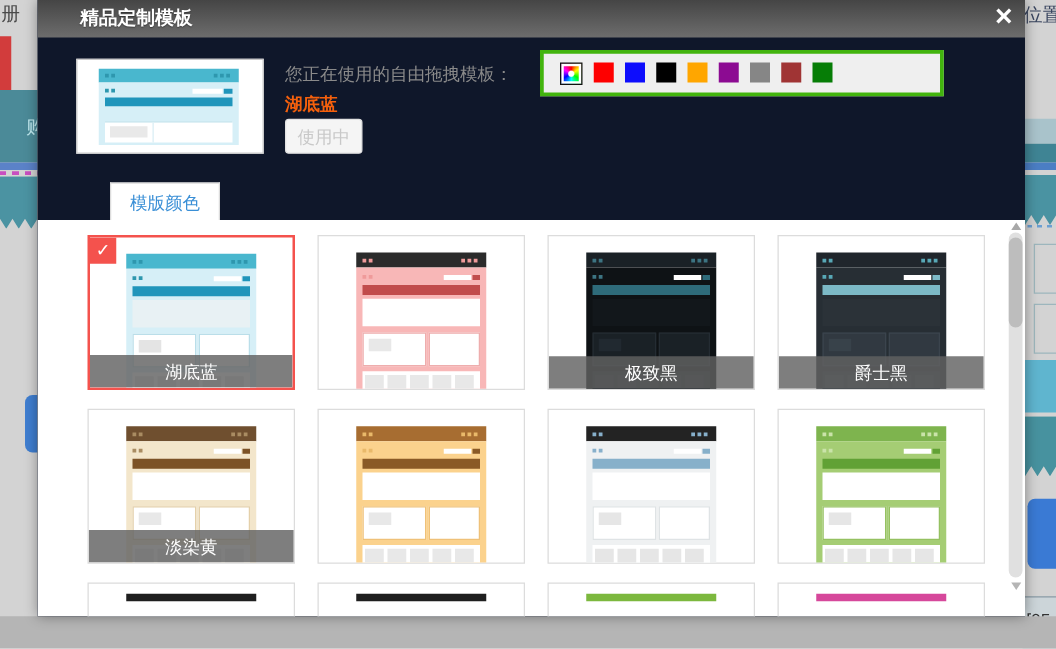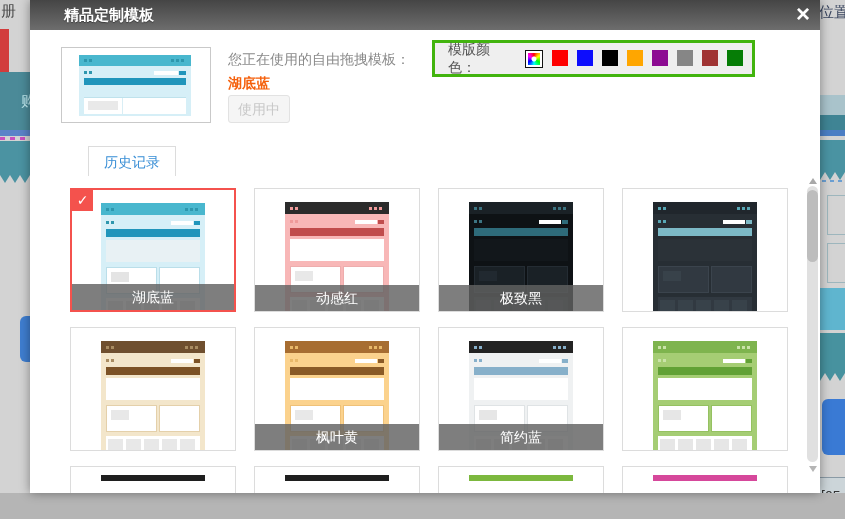--- a/index.html
+++ b/index.html
@@ -16,21 +16,21 @@
   .dash-magenta{background:repeating-linear-gradient(90deg,#c84fc0 0 5px,transparent 5px 10px);}
   .dash-blue{background:repeating-linear-gradient(90deg,#6b9fd2 0 4px,transparent 4px 8px);}
   .outline-box{border:1px solid #9db6bd;}
 
   
   #more-strip{left:0;top:493px;width:845px;height:26px;background:#b5b5b5;}
   #more-bar{left:42px;top:493px;width:764px;height:26px;background:#c7c7c7;color:#3a3a3a;
             font-size:15px;text-align:center;line-height:26px;}
 
   
-  #dialog{left:30px;top:0;width:790px;height:493px;background:#ffffff;overflow:hidden;
+  #dialog{left:30px;top:0;width:790px;height:493px;background:#0f172a;overflow:hidden;
           box-shadow:0 0 10px rgba(0,0,0,.4);}
   #dlg-header{left:0;top:0;width:790px;height:30px;background:linear-gradient(#454545,#6d6d6d);}
   #dlg-title{left:34px;top:0;height:30px;line-height:30px;color:#fff;font-size:15px;font-weight:bold;
              text-shadow:0 1px 1px rgba(0,0,0,.4);}
   #dlg-close{left:758px;top:0;width:30px;height:30px;color:#fff;font-size:24px;font-weight:bold;
              text-align:center;line-height:28px;cursor:pointer;}
 
   
   #preview-box{left:31px;top:47px;width:148px;height:74px;background:#fff;border:1px solid #c9c9c9;}
   #preview-site{left:17px;top:7px;width:112px;height:58px;}
@@ -176,35 +176,34 @@
               <span class="b"></span>
             </div>
         </div>
       </div>
     </div>
     <div class="abs" id="cur-label">您正在使用的自由拖拽模板：</div>
     <div class="abs" id="cur-name">湖底蓝</div>
     <div class="abs" id="in-use-btn">使用中</div>
 
     <div class="abs" id="color-box">
-      <span class="lbl">模版颜色：</span>
       <span style="display:flex;" id="swatches">
           <span class="swatch rainbow"></span>
           <span class="swatch" style="background: rgb(254, 0, 0);"></span>
           <span class="swatch" style="background: rgb(13, 13, 253);"></span>
           <span class="swatch" style="background: rgb(0, 0, 0);"></span>
           <span class="swatch" style="background: rgb(255, 166, 0);"></span>
           <span class="swatch" style="background: rgb(140, 11, 146);"></span>
           <span class="swatch" style="background: rgb(134, 134, 134);"></span>
           <span class="swatch" style="background: rgb(160, 52, 52);"></span>
           <span class="swatch" style="background: rgb(6, 125, 6);"></span>
         </span>
     </div>
 
-    <div class="abs" id="tab-select">历史记录</div>
+    <div class="abs" id="tab-select">模版颜色</div>
 
     <div class="abs" id="white-area"></div>
     <div class="abs" id="template-grid">
         <div class="card selected" style="--bg: #d6eff7; --top: #49b7ce; --dot: #2e97ae; --banner: #2095bb; --hero: #e8f1f4; --box: #ffffff; --bd: #badee9; --ph: #e4e4e4;">
     <div class="badge">✓</div>
     <div class="mini-site">
       <div class="ms-top">
               <i></i>
               <i></i>
               <span class="grp">
@@ -268,21 +267,20 @@
               </div>
         <div class="ms-foot">
                 <b></b>
                 <b></b>
                 <b></b>
                 <b></b>
                 <b></b>
               </div>
       </div>
     </div>
-    <div class="card-label">动感红</div>
   </div>
         <div class="card" style="--bg: #0e1215; --top: #1a2126; --dot: #3c7482; --banner: #2e6b7a; --hero: #12171b; --box: #1a2126; --bd: #242c33; --ph: #212930;">
 
     <div class="mini-site">
       <div class="ms-top">
               <i></i>
               <i></i>
               <span class="grp">
                 <i></i>
                 <i></i>
@@ -344,20 +342,21 @@
               </div>
         <div class="ms-foot">
                 <b></b>
                 <b></b>
                 <b></b>
                 <b></b>
                 <b></b>
               </div>
       </div>
     </div>
+    <div class="card-label">爵士黑</div>
   </div>
         <div class="card" style="--bg: #f3e6cb; --top: #6f4f2f; --dot: #a98c62; --banner: #7c5226; --hero: #ffffff; --box: #ffffff; --bd: #e4d0aa; --ph: #e8e8e8;">
 
     <div class="mini-site">
       <div class="ms-top">
               <i></i>
               <i></i>
               <span class="grp">
                 <i></i>
                 <i></i>
@@ -381,20 +380,21 @@
               </div>
         <div class="ms-foot">
                 <b></b>
                 <b></b>
                 <b></b>
                 <b></b>
                 <b></b>
               </div>
       </div>
     </div>
+    <div class="card-label">淡染黄</div>
   </div>
         <div class="card" style="--bg: #fbd28d; --top: #a76d31; --dot: #e9b96a; --banner: #8a5a26; --hero: #ffffff; --box: #ffffff; --bd: #efc178; --ph: #e8e8e8;">
 
     <div class="mini-site">
       <div class="ms-top">
               <i></i>
               <i></i>
               <span class="grp">
                 <i></i>
                 <i></i>
@@ -418,21 +418,20 @@
               </div>
         <div class="ms-foot">
                 <b></b>
                 <b></b>
                 <b></b>
                 <b></b>
                 <b></b>
               </div>
       </div>
     </div>
-    <div class="card-label">枫叶黄</div>
   </div>
         <div class="card" style="--bg: #eff1f2; --top: #232323; --dot: #87b0cb; --banner: #87b0ca; --hero: #ffffff; --box: #ffffff; --bd: #dfe3e5; --ph: #e6e6e6;">
 
     <div class="mini-site">
       <div class="ms-top">
               <i></i>
               <i></i>
               <span class="grp">
                 <i></i>
                 <i></i>
@@ -456,21 +455,20 @@
               </div>
         <div class="ms-foot">
                 <b></b>
                 <b></b>
                 <b></b>
                 <b></b>
                 <b></b>
               </div>
       </div>
     </div>
-    <div class="card-label">简约蓝</div>
   </div>
         <div class="card" style="--bg: #a5cd74; --top: #7eb44e; --dot: #cae3a9; --banner: #61a135; --hero: #ffffff; --box: #ffffff; --bd: #95c161; --ph: #e6e6e6;">
 
     <div class="mini-site">
       <div class="ms-top">
               <i></i>
               <i></i>
               <span class="grp">
                 <i></i>
                 <i></i>

